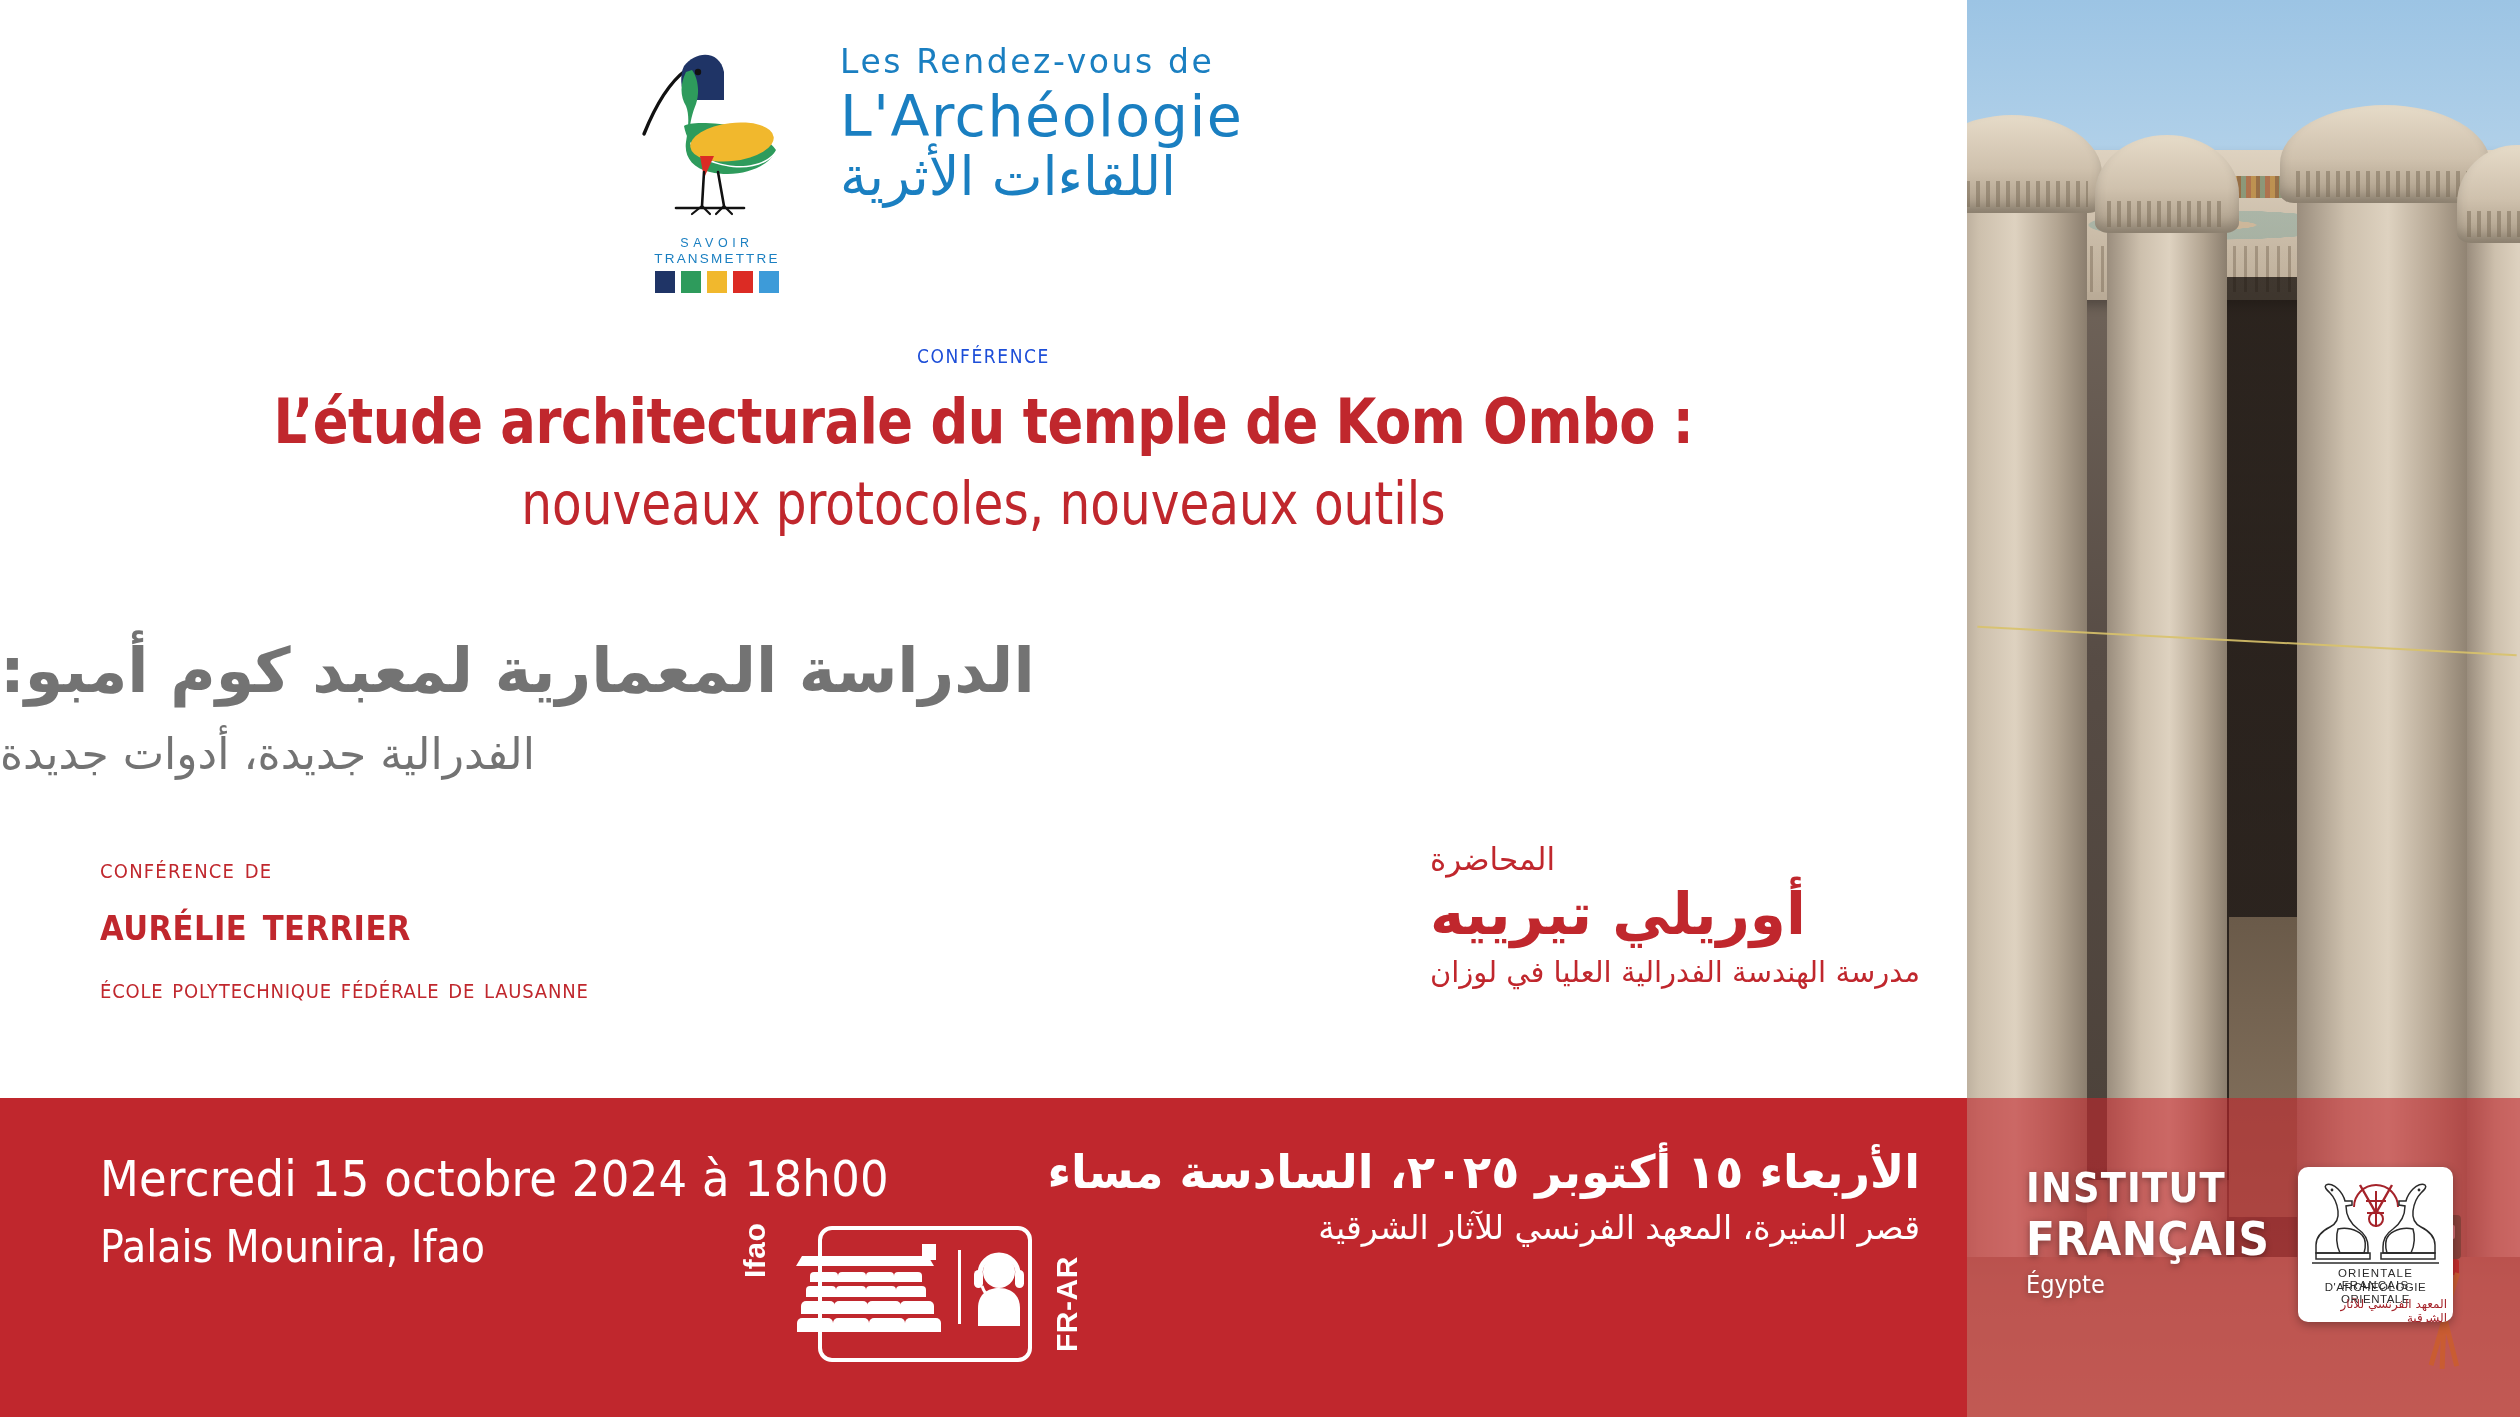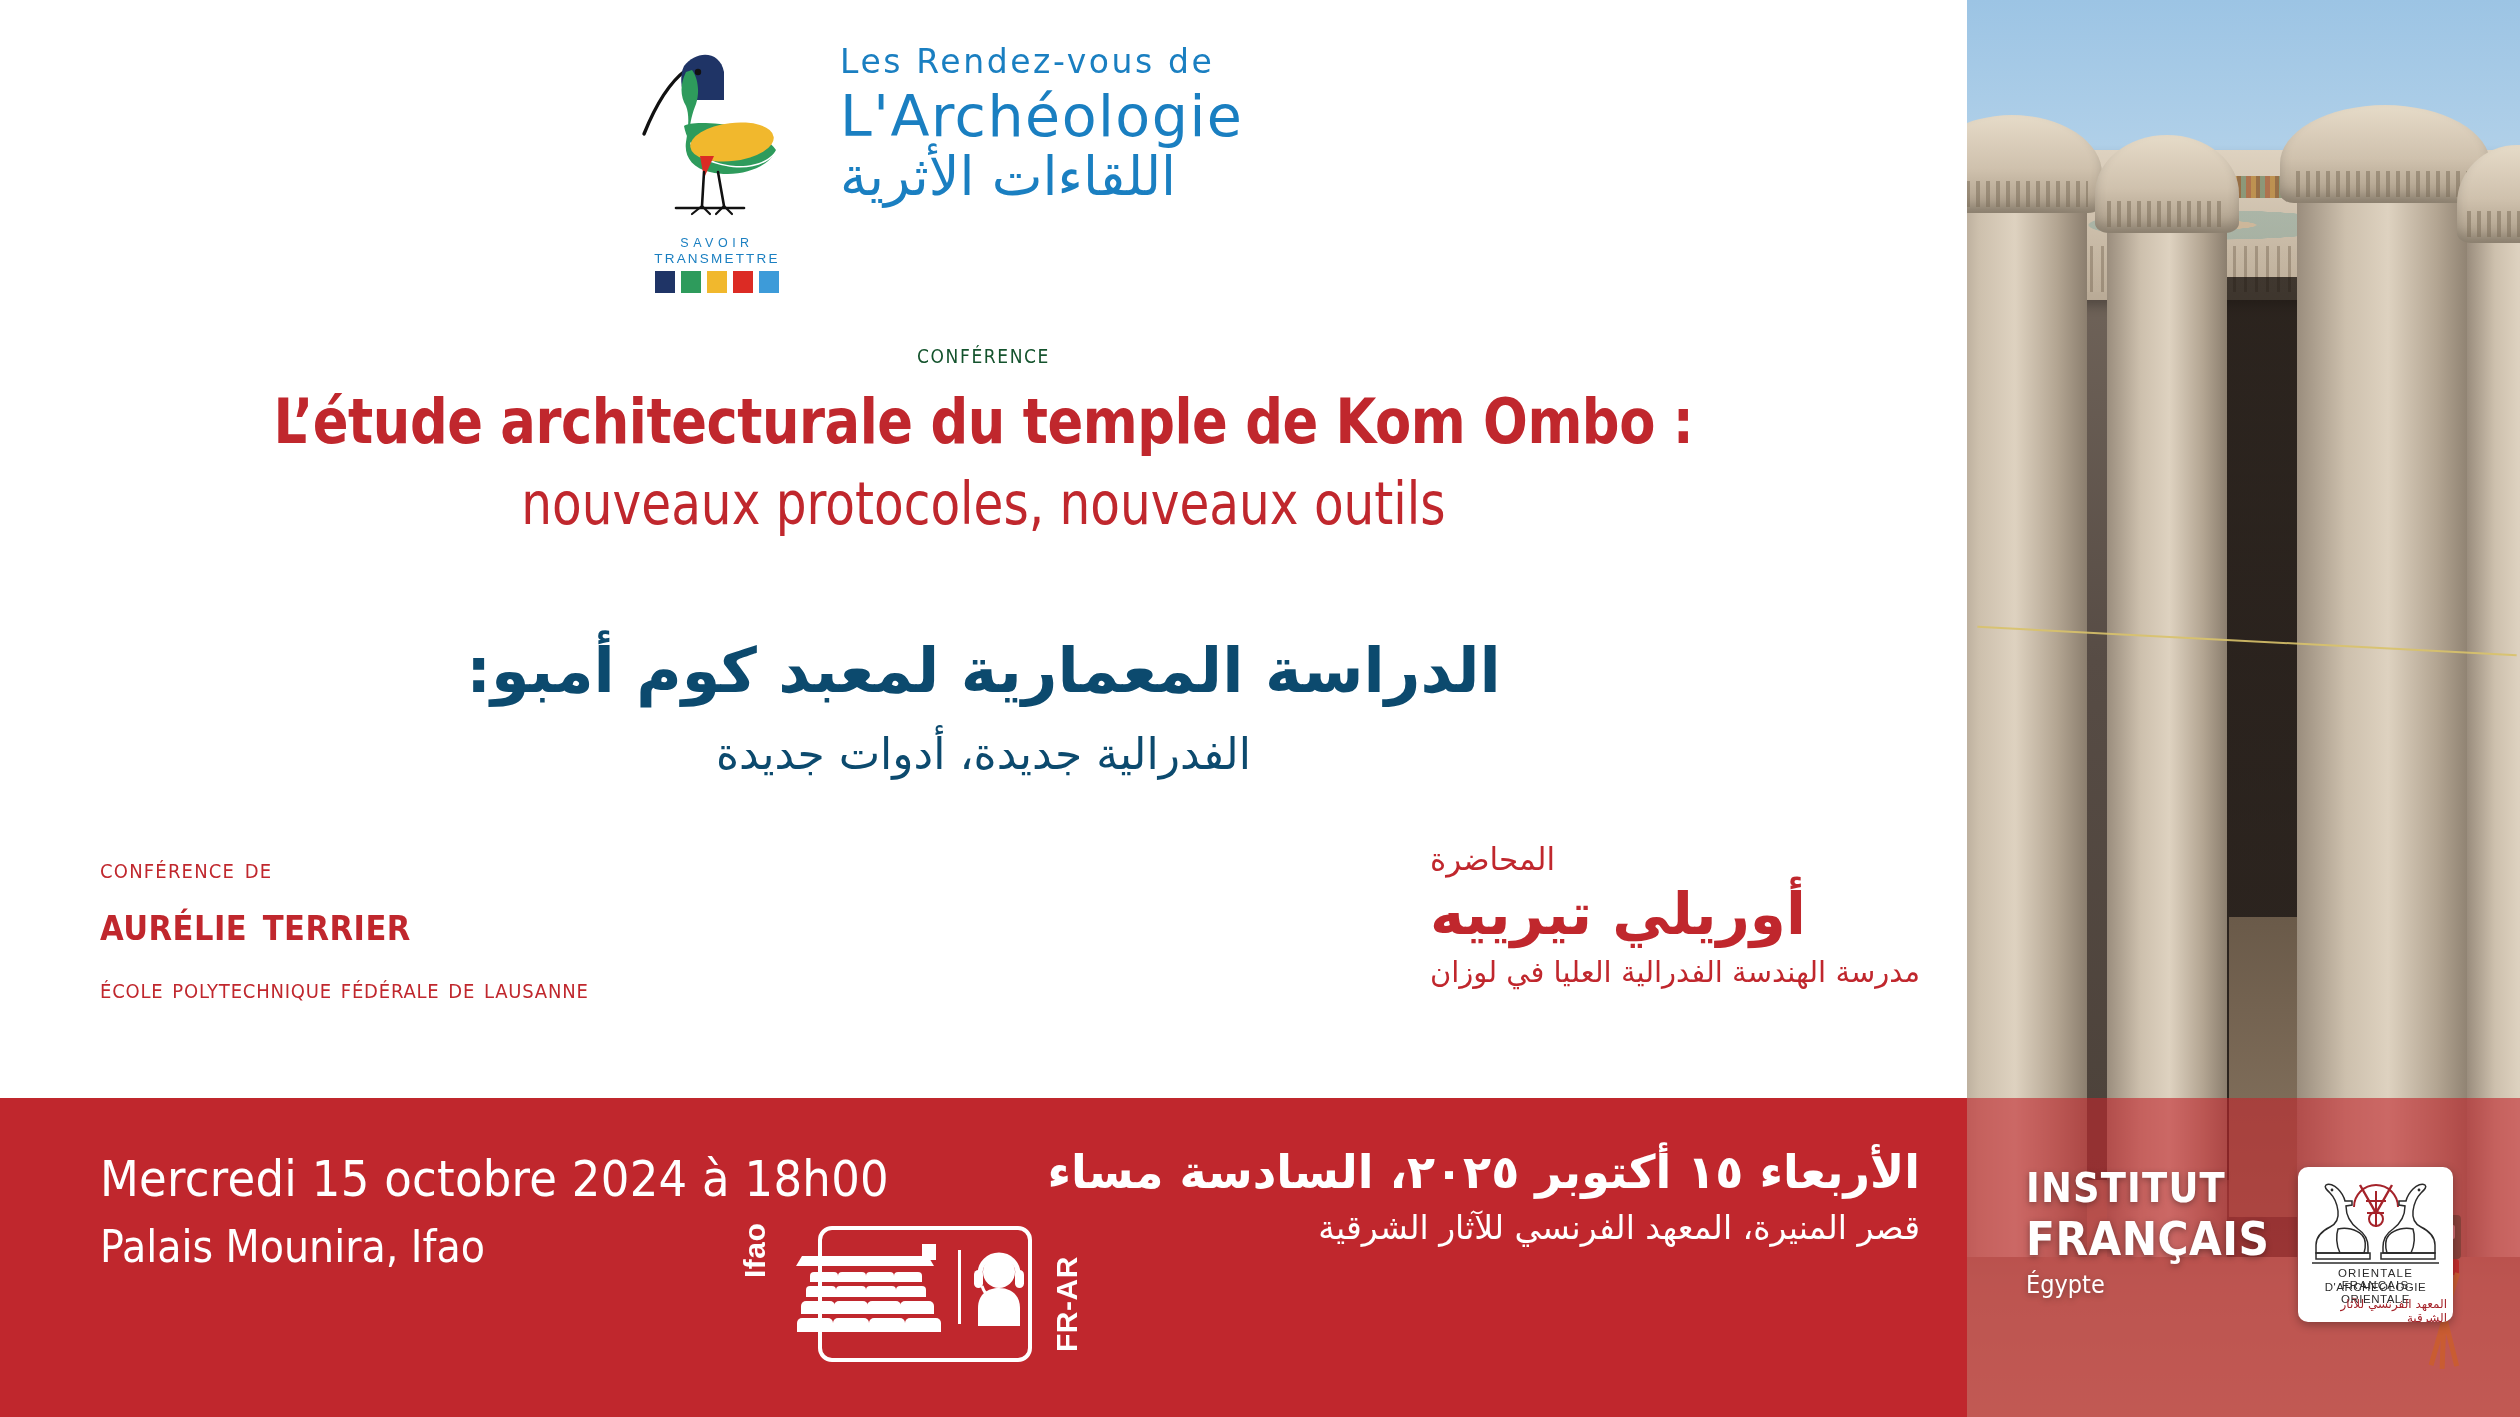--- a/index.html
+++ b/index.html
@@ -172,21 +172,21 @@
     padding-right: 14px;
     white-space: nowrap;
     font-family: "DejaVu Sans", sans-serif;
   }
 
   
   .conference-kicker {
     position: absolute;
     left: 0; right: 553px; top: 338px;
     text-align: center;
-    color: #14532d;
+    color: #1d4ed8;
     font-size: 27px;
     letter-spacing: 1.6px;
     font-variant: small-caps;
     text-transform: lowercase;
     font-family: "DejaVu Sans Condensed", "Liberation Sans Narrow", "Liberation Sans", sans-serif;
   }
   .title-fr {
     position: absolute;
     left: 0; right: 553px; top: 380px;
     text-align: center;
@@ -203,22 +203,22 @@
   .title-fr-2 {
     font-size: 58px;
     line-height: 80px;
     font-family: "Liberation Sans Narrow", "DejaVu Sans Condensed", "Liberation Sans", sans-serif;
     transform: scaleX(0.93);
   }
 
   .title-ar {
     position: absolute;
     left: 0; right: 553px; top: 625px;
-    text-align: center;
-    color: #0c4a6e;
+    text-align: left;
+    color: #737373;
     direction: rtl;
   }
   .title-ar-1 {
     font-size: 62px;
     font-weight: bold;
     line-height: 92px;
     font-family: "DejaVu Sans", sans-serif;
   }
   .title-ar-2 {
     font-size: 44px;

